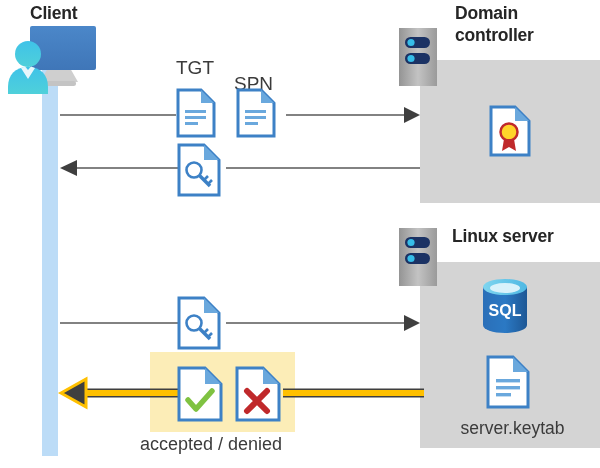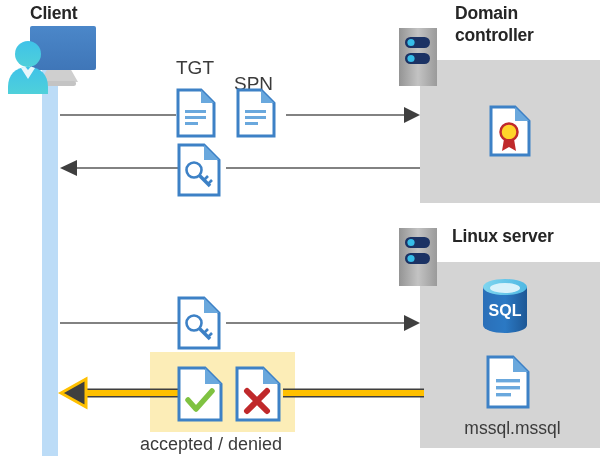--- a/index.html
+++ b/index.html
@@ -166,21 +166,21 @@
   <div class="abs" style="left:486px;top:355px;">
     <svg width="44" height="54" viewBox="0 0 44 54">
       <path d="M2 2 h25 l15 15 v35 h-40 z" fill="#ffffff" stroke="#3d81c6" stroke-width="3"></path>
       <path d="M27 2 l15 15 h-15 z" fill="#6aa8dd"></path>
       <rect x="10" y="24" width="24" height="3.4" fill="#6aa8dd"></rect>
       <rect x="10" y="31" width="24" height="3.4" fill="#6aa8dd"></rect>
       <rect x="10" y="38" width="15" height="3.4" fill="#6aa8dd"></rect>
     </svg>
   </div>
 
-  <div class="abs" id="keytab-label">mssql.mssql</div>
+  <div class="abs" id="keytab-label">server.keytab</div>
 
   <div class="abs doclabel" id="tgt-label">TGT</div>
   <div class="abs doclabel" id="spn-label">SPN</div>
 
   <div class="abs" style="left:176px;top:88px;">
     <svg width="40" height="50" viewBox="0 0 40 50">
       <path d="M2 2 h23 l13 13 v33 h-36 z" fill="#ffffff" stroke="#3d81c6" stroke-width="3"></path>
       <path d="M25 2 l13 13 h-13 z" fill="#6aa8dd"></path>
       <rect x="9" y="22" width="21" height="3" fill="#6aa8dd"></rect>
       <rect x="9" y="28" width="21" height="3" fill="#6aa8dd"></rect>

